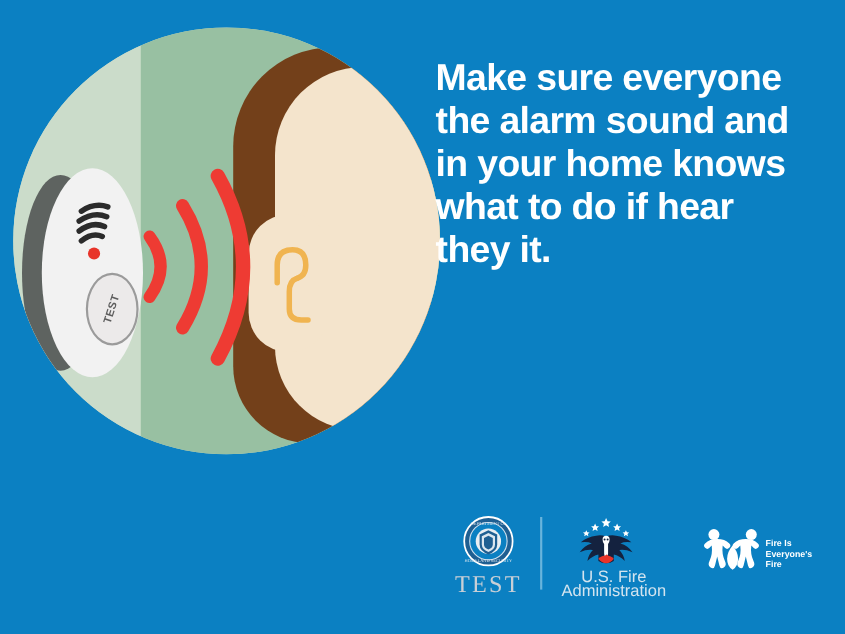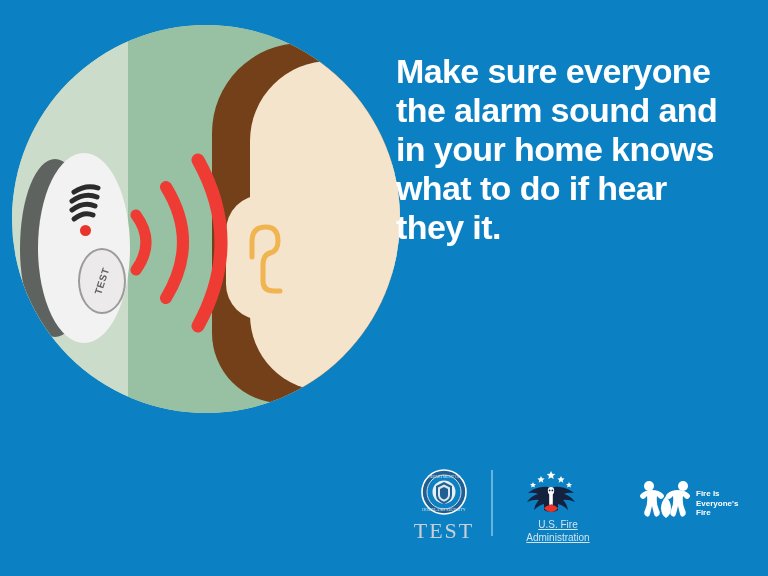--- a/index.html
+++ b/index.html
@@ -84,23 +84,22 @@
   .fema-word{
     position:absolute;left:0;top:50px;width:96px;text-align:center;
     color:#c9cfd6;font-family:"Liberation Serif",serif;
     font-size:22px;letter-spacing:2px;font-weight:normal;
   }
   .divider{position:absolute;left:103px;top:2px;width:2px;height:66px;background:#69b4dc;}
 
   .logo-usfa{position:absolute;left:115px;top:0;width:96px;height:84px;}
   .usfa-word{
     position:absolute;left:0;top:50px;width:110px;text-align:center;
-    color:#d4e4ef;font-size:10px;line-height:13px;
-    font-family:"Liberation Sans",sans-serif;
-    text-decoration:underline;
+    color:#d4e4ef;font-size:15px;line-height:13px;
+    font-family:"Liberation Sans",sans-serif;
   }
 
   .logo-feef{position:absolute;left:250px;top:8px;width:120px;height:56px;}
   .feef-word{
     position:absolute;left:58px;top:13px;width:70px;
     color:#ffffff;font-size:8px;line-height:9.5px;font-weight:bold;
     font-family:"Liberation Sans",sans-serif;
   }
 </style>
 </head>

